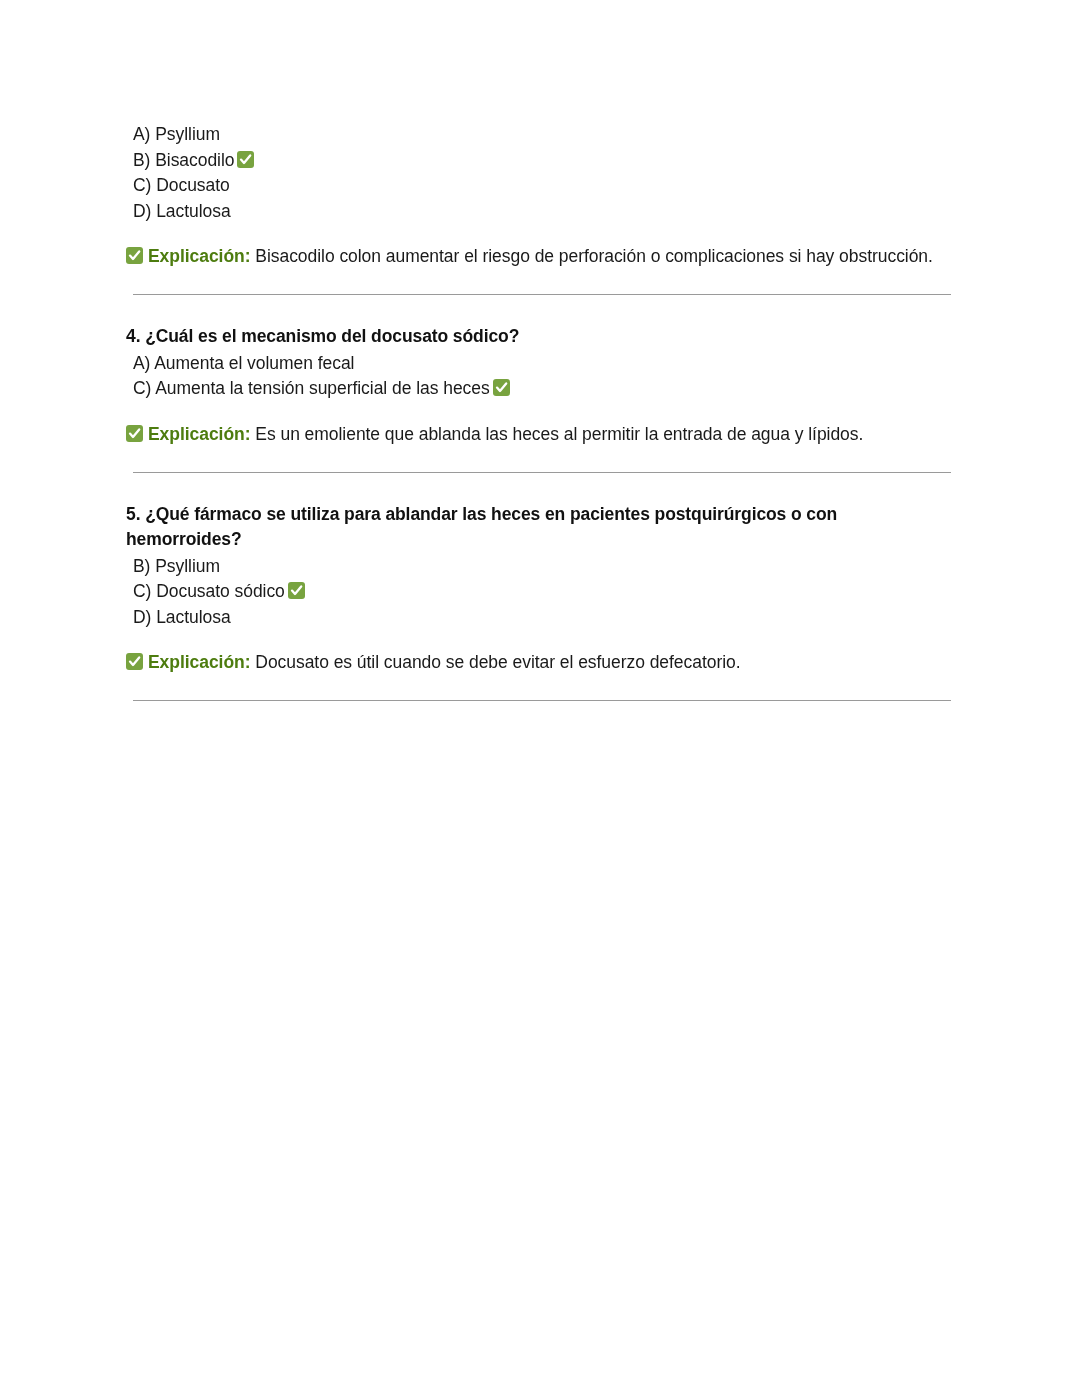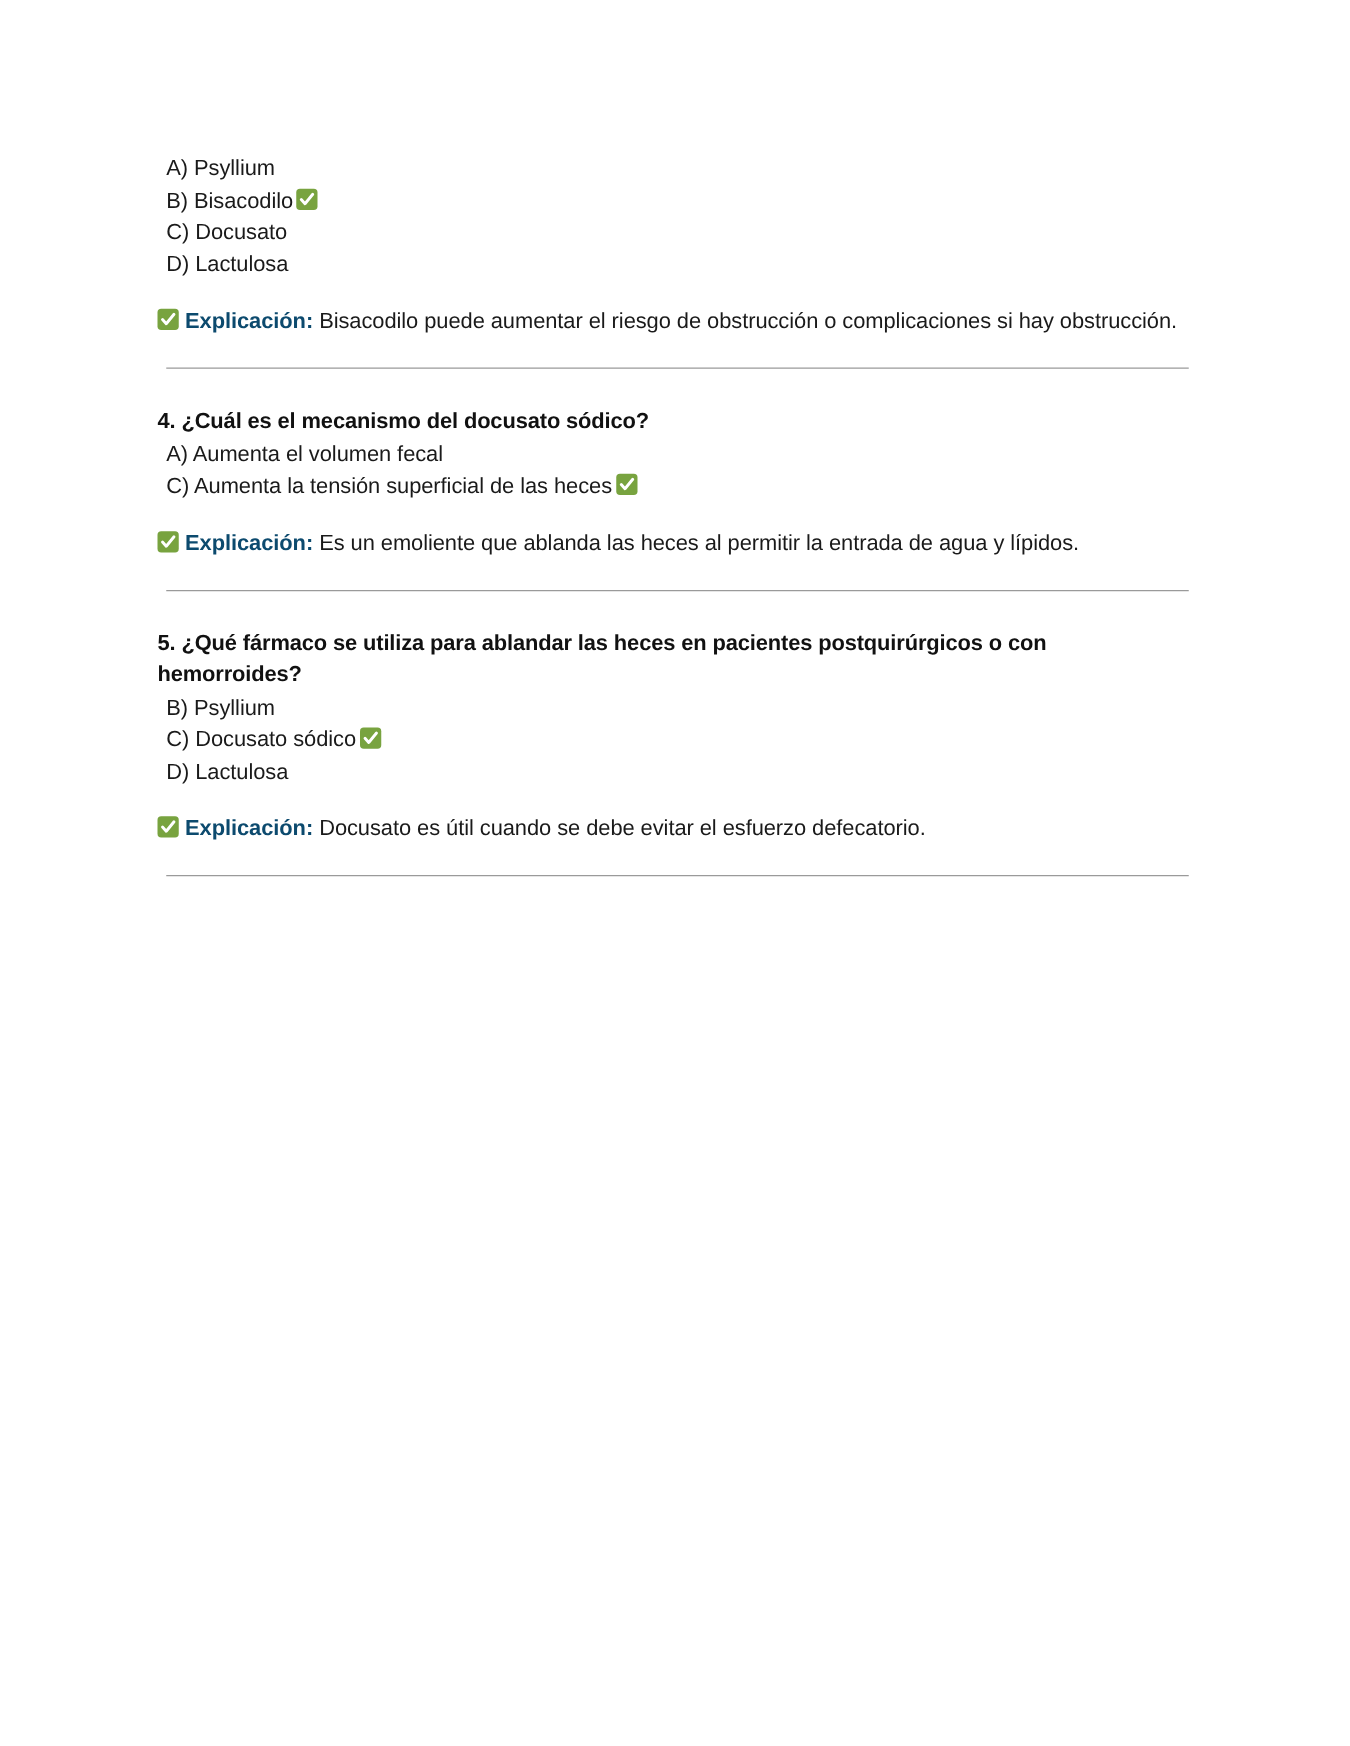--- a/index.html
+++ b/index.html
@@ -86,21 +86,21 @@
     color: #1a1a1a;
     margin: 0;
     letter-spacing: -0.05px;
   }
   .explanation .check {
     margin-left: 0;
     margin-right: 5px;
   }
   .explanation b {
     font-weight: bold;
-    color: #0c4a6e;
+    color: #4d7c0f;
   }
 
   
   .divider {
     height: 0;
     border: 0;
     border-top: 1px solid #9a9a9a;
     margin: 0;
     width: 818px;
     position: relative;
@@ -122,21 +122,21 @@
         <li class="option"><span>A) Psyllium</span></li>
         <li class="option"><span>B) Bisacodilo</span><span class="check"><svg viewBox="0 0 15 15">
                 <path d="M3 7.6 L6 11 L12.2 3.4" fill="none" stroke="#ffffff" stroke-width="2.3" stroke-linecap="round" stroke-linejoin="round"></path>
               </svg></span></li>
         <li class="option"><span>C) Docusato</span></li>
         <li class="option"><span>D) Lactulosa</span></li>
       </ul>
       <div class="sp-before-expl"></div>
       <p class="explanation"><span class="check"><svg viewBox="0 0 15 15">
               <path d="M3 7.6 L6 11 L12.2 3.4" fill="none" stroke="#ffffff" stroke-width="2.3" stroke-linecap="round" stroke-linejoin="round"></path>
-            </svg></span><b>Explicación:</b> <span>Bisacodilo puede aumentar el riesgo de obstrucción o complicaciones si hay obstrucción.</span></p>
+            </svg></span><b>Explicación:</b> <span>Bisacodilo colon aumentar el riesgo de perforación o complicaciones si hay obstrucción.</span></p>
     </div>
 
     <div class="sp-before-rule"></div>
     <hr class="divider">
     <div class="sp-after-rule"></div>
 
     <div class="qblock">
       <h2 class="q-heading">4. ¿Cuál es el mecanismo del docusato sódico?</h2>
       <ul class="options">
         <li class="option"><span>A) Aumenta el volumen fecal</span></li>

